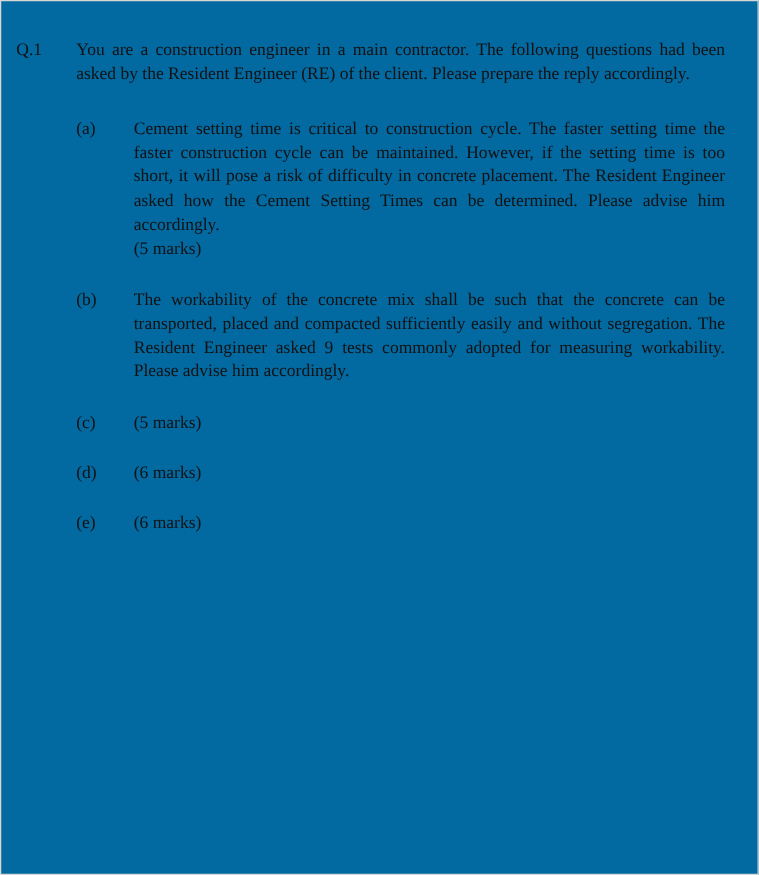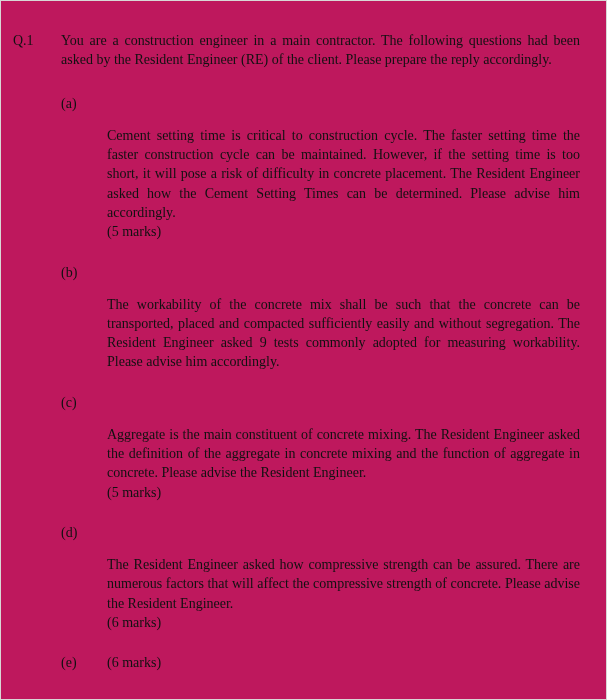--- a/index.html
+++ b/index.html
@@ -5,21 +5,21 @@
   html, body {
     margin: 0;
     padding: 0;
     background: #e9e9e7;
   }
   .page {
     position: relative;
     width: 607px;
     height: 700px;
     margin: 0 auto;
-    background: #be185d;
+    background: #0369a1;
     border: 1px solid #d8d8d6;
     box-sizing: border-box;
     font-family: "Liberation Serif", "DejaVu Serif", serif;
     font-size: 14px;
     line-height: 1.38;
     color: #111111;
     padding: 30px 26px 20px 12px;
     overflow: hidden;
   }
   .q-row {
@@ -43,21 +43,20 @@
     margin-bottom: 21px;
   }
   .part:last-child {
     margin-bottom: 0;
   }
   .part-label {
     white-space: nowrap;
   }
   .part-text {
     text-align: justify;
-    margin-top: 32px;
   }
   .part-marks {
     text-align: left;
   }
 </style>
 </head>
 <body>
 
 <div class="page">
 
@@ -79,29 +78,27 @@
     <div class="part">
       <div class="part-label">(b)</div>
       <div>
         <div class="part-text">The workability of the concrete mix shall be such that the concrete can be transported, placed and compacted sufficiently easily and without segregation. The Resident Engineer asked 9 tests commonly adopted for measuring workability. Please advise him accordingly.</div>
       </div>
     </div>
 
     <div class="part">
       <div class="part-label">(c)</div>
       <div>
-        <div class="part-text">Aggregate is the main constituent of concrete mixing.  The Resident Engineer asked the definition of the aggregate in concrete mixing and the function of aggregate in concrete.  Please advise the Resident Engineer.</div>
         <div class="part-marks">(5 marks)</div>
       </div>
     </div>
 
     <div class="part">
       <div class="part-label">(d)</div>
       <div>
-        <div class="part-text">The Resident Engineer asked how compressive strength can be assured. There are numerous factors that will affect the compressive strength of concrete.  Please advise the Resident Engineer.</div>
         <div class="part-marks">(6 marks)</div>
       </div>
     </div>
 
     <div class="part">
       <div class="part-label">(e)</div>
       <div>
         <div class="part-marks">(6 marks)</div>
       </div>
     </div>

